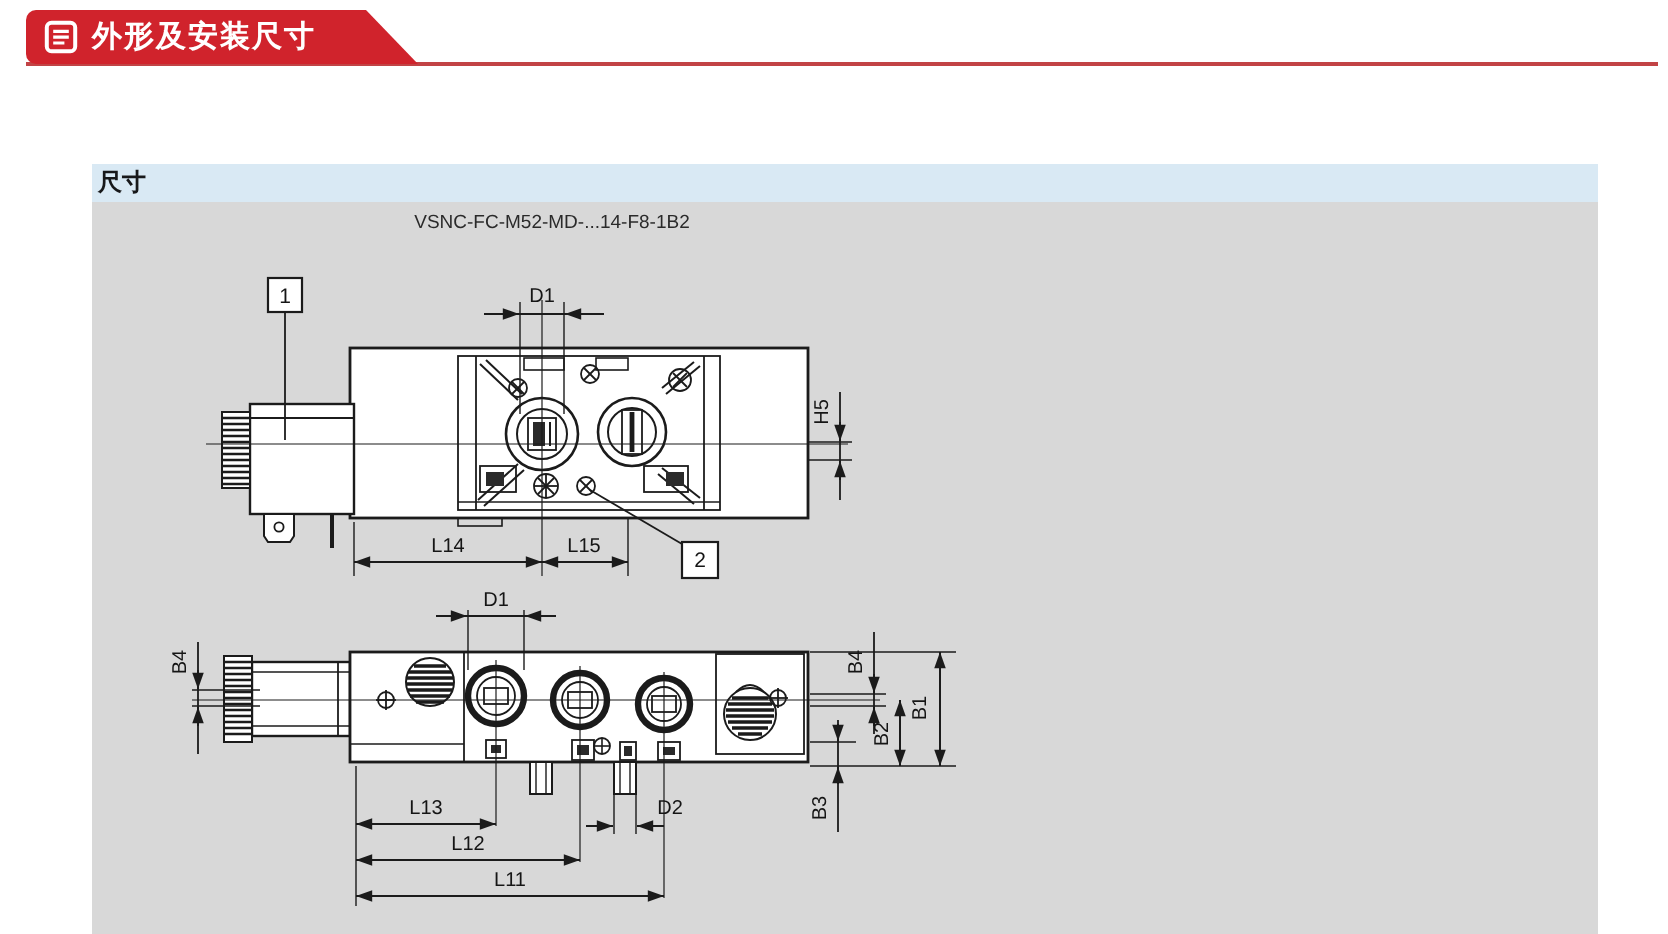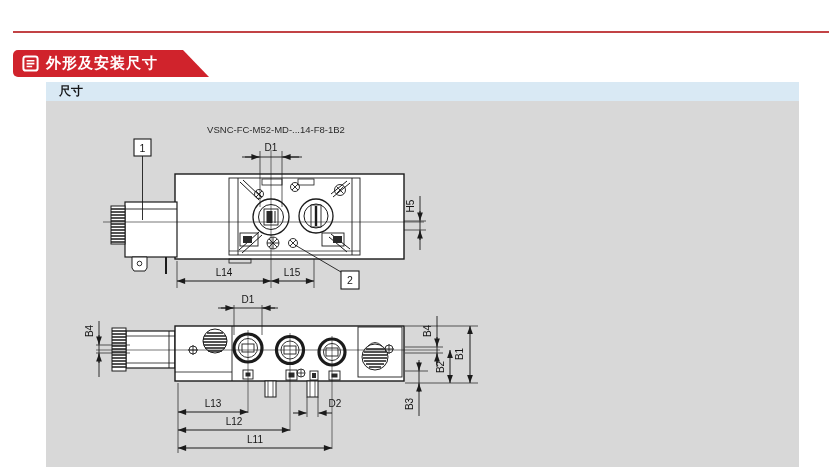--- a/index.html
+++ b/index.html
@@ -3,29 +3,29 @@
 <meta charset="utf-8">
 <style>
   html,body{margin:0;padding:0;background:#fff;}
   #page{position:relative;width:834px;height:467px;background:#ffffff;overflow:hidden;
         font-family:"Liberation Sans",sans-serif;}
   .abs{position:absolute;}
   
   #banner{left:13px;top:5px;width:196px;height:27px;background:#d0232c;
           clip-path:polygon(0 0,170px 0,196px 27px,0 27px);
           border-radius:5px 3px 0 5px;display:flex;align-items:center;gap:7px;
-          padding-left:9px;box-sizing:border-box;z-index:2;margin-top:45px;}
+          padding-left:9px;box-sizing:border-box;z-index:2;}
   #banner .ttl{color:#fff;font-size:15px;font-weight:bold;letter-spacing:1px;white-space:nowrap;}
   #rule{left:13px;top:30.5px;width:816px;height:2.4px;background:#c24345;z-index:1;}
   
   #label-bar{left:46px;top:82px;width:753px;height:19px;background:#d9e9f4;
              display:flex;align-items:center;}
-  #label-bar span{font-size:12px;font-weight:bold;color:#17181a;padding-left:13px;}
+  #label-bar span{font-size:12px;font-weight:bold;color:#17181a;padding-left:3px;}
   #panel{left:46px;top:101px;width:753px;height:366px;background:#d8d8d8;}
-  .caption{font-size:9.5px;color:#2a2a2a;text-align:center;margin-top:18px;}
+  .caption{font-size:9.5px;color:#2a2a2a;text-align:center;}
   svg text{font-family:"Liberation Sans",sans-serif;font-size:10px;fill:#151515;stroke:none;}
   svg text.bal{font-size:10.5px;}
 </style>
 </head>
 <body>
 
 <div id="page">
 
   <div id="rule" class="abs"></div>
   <div id="banner" class="abs">

